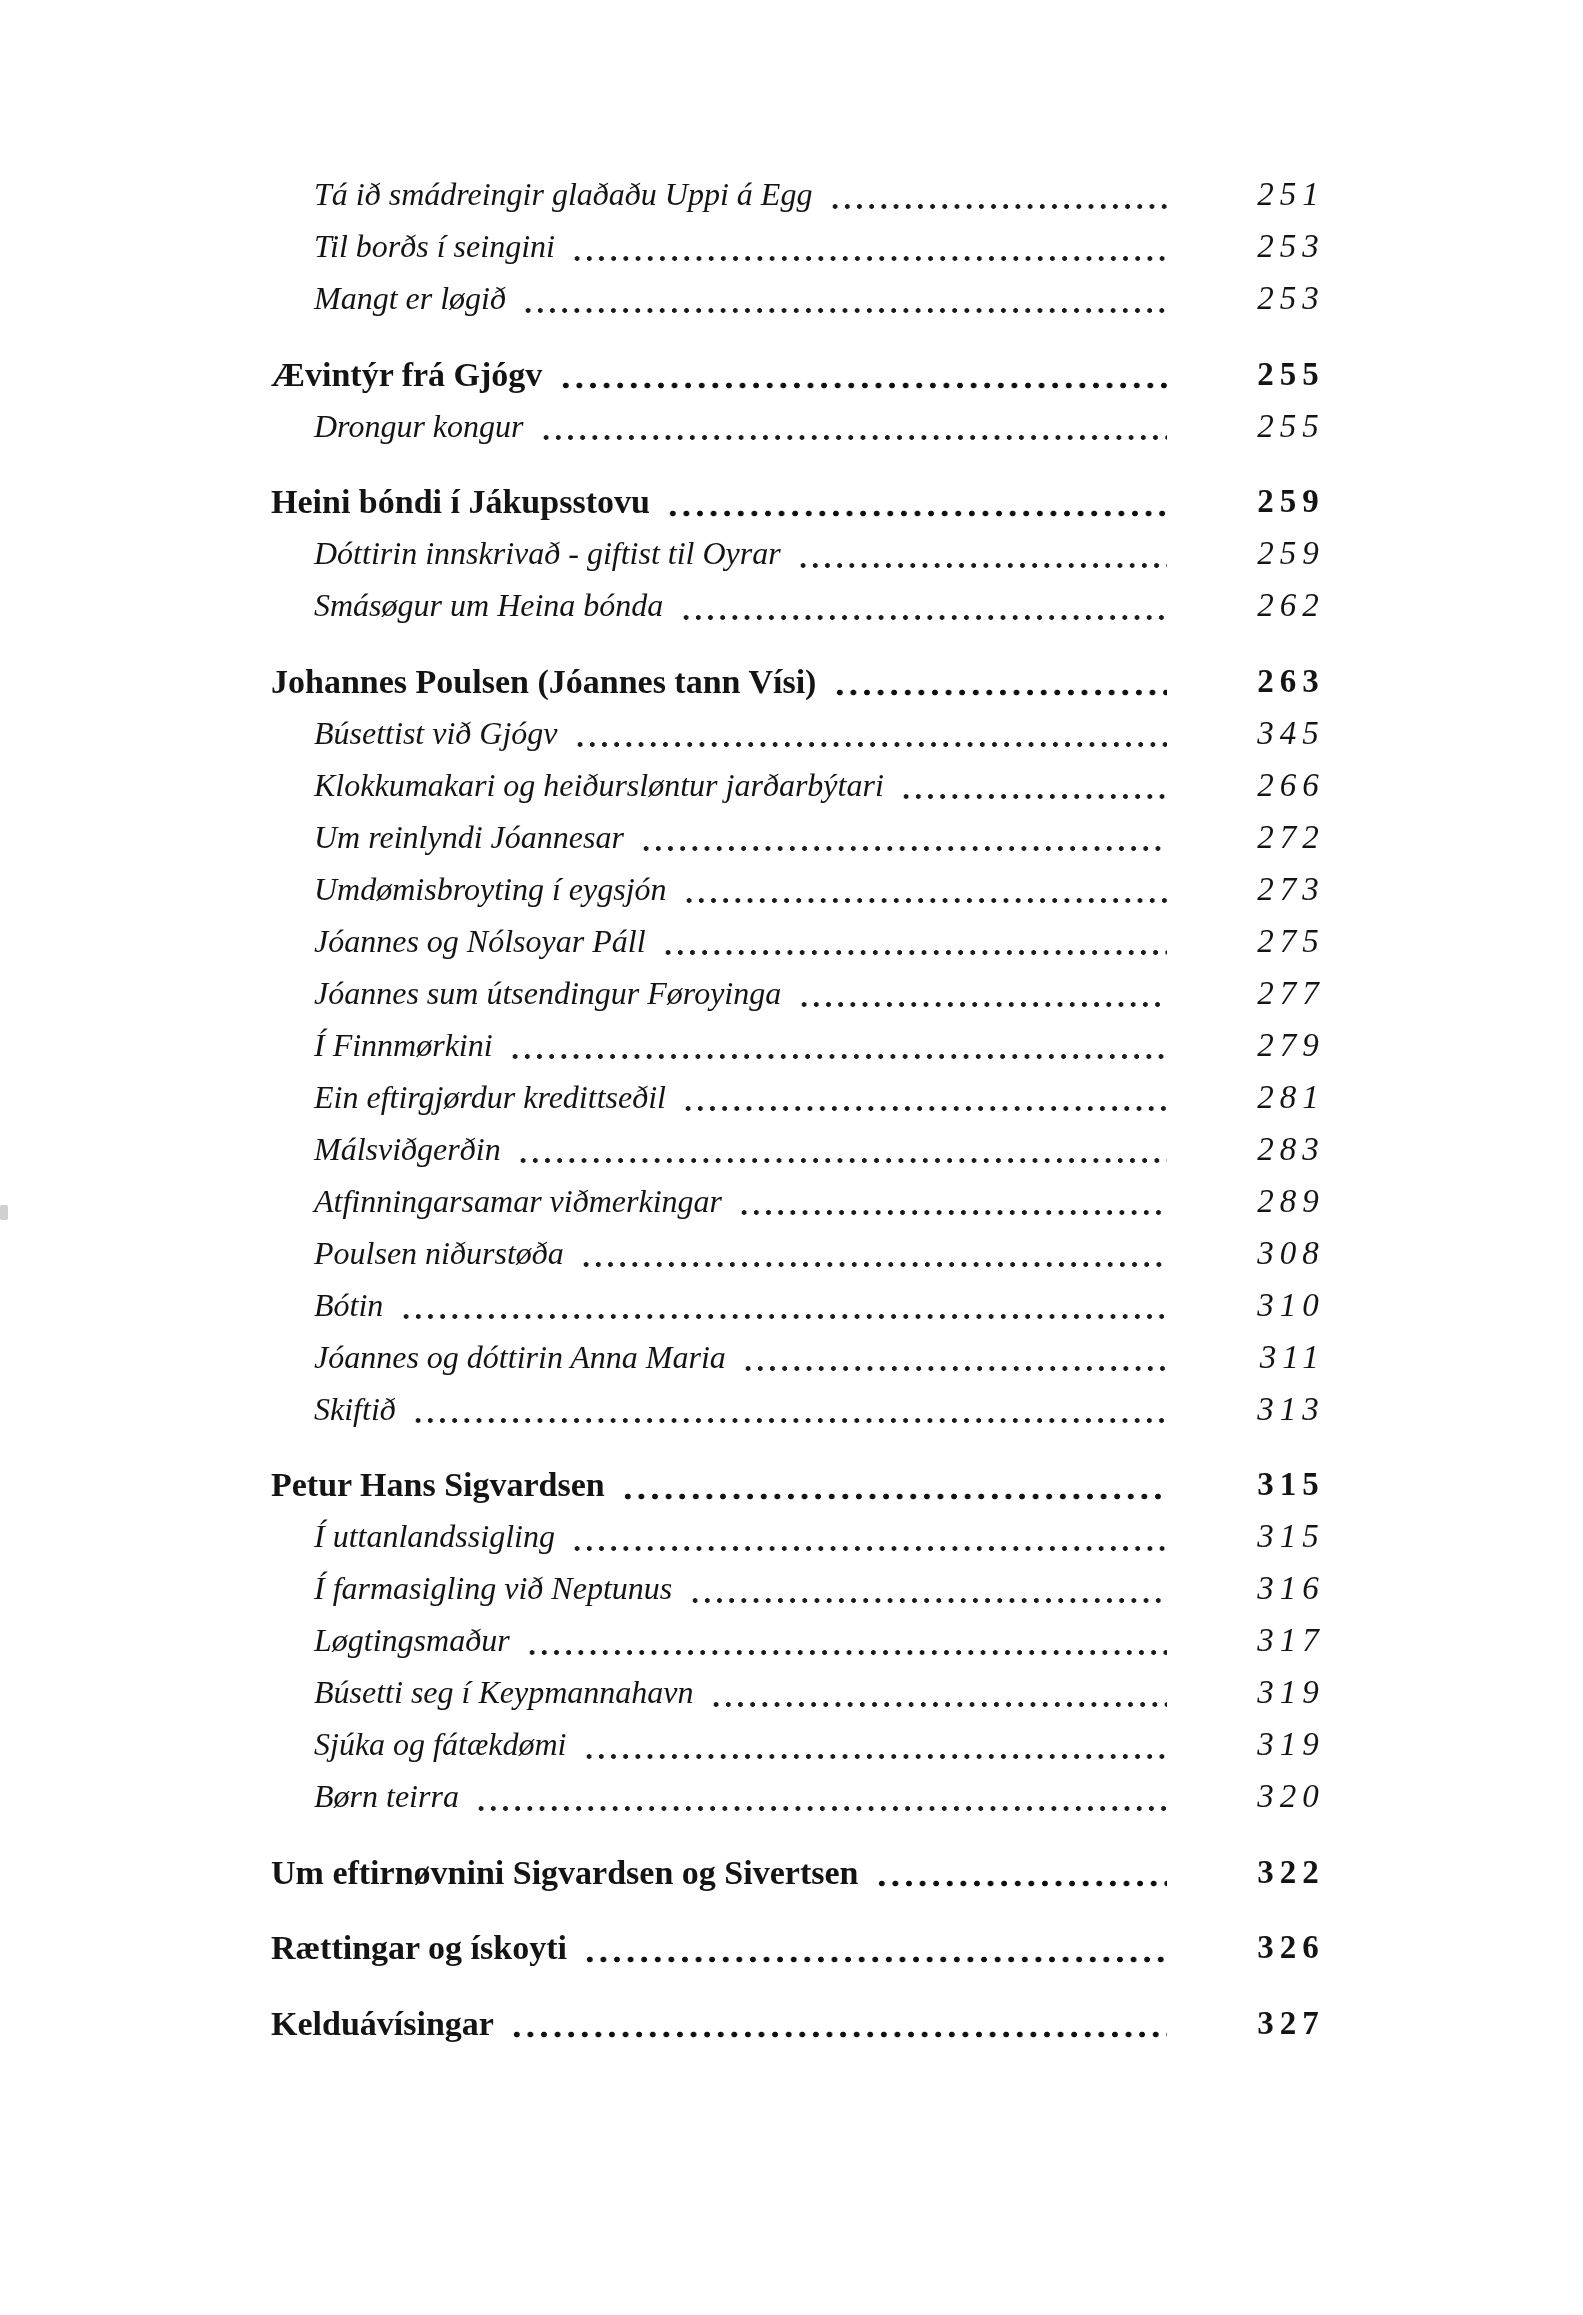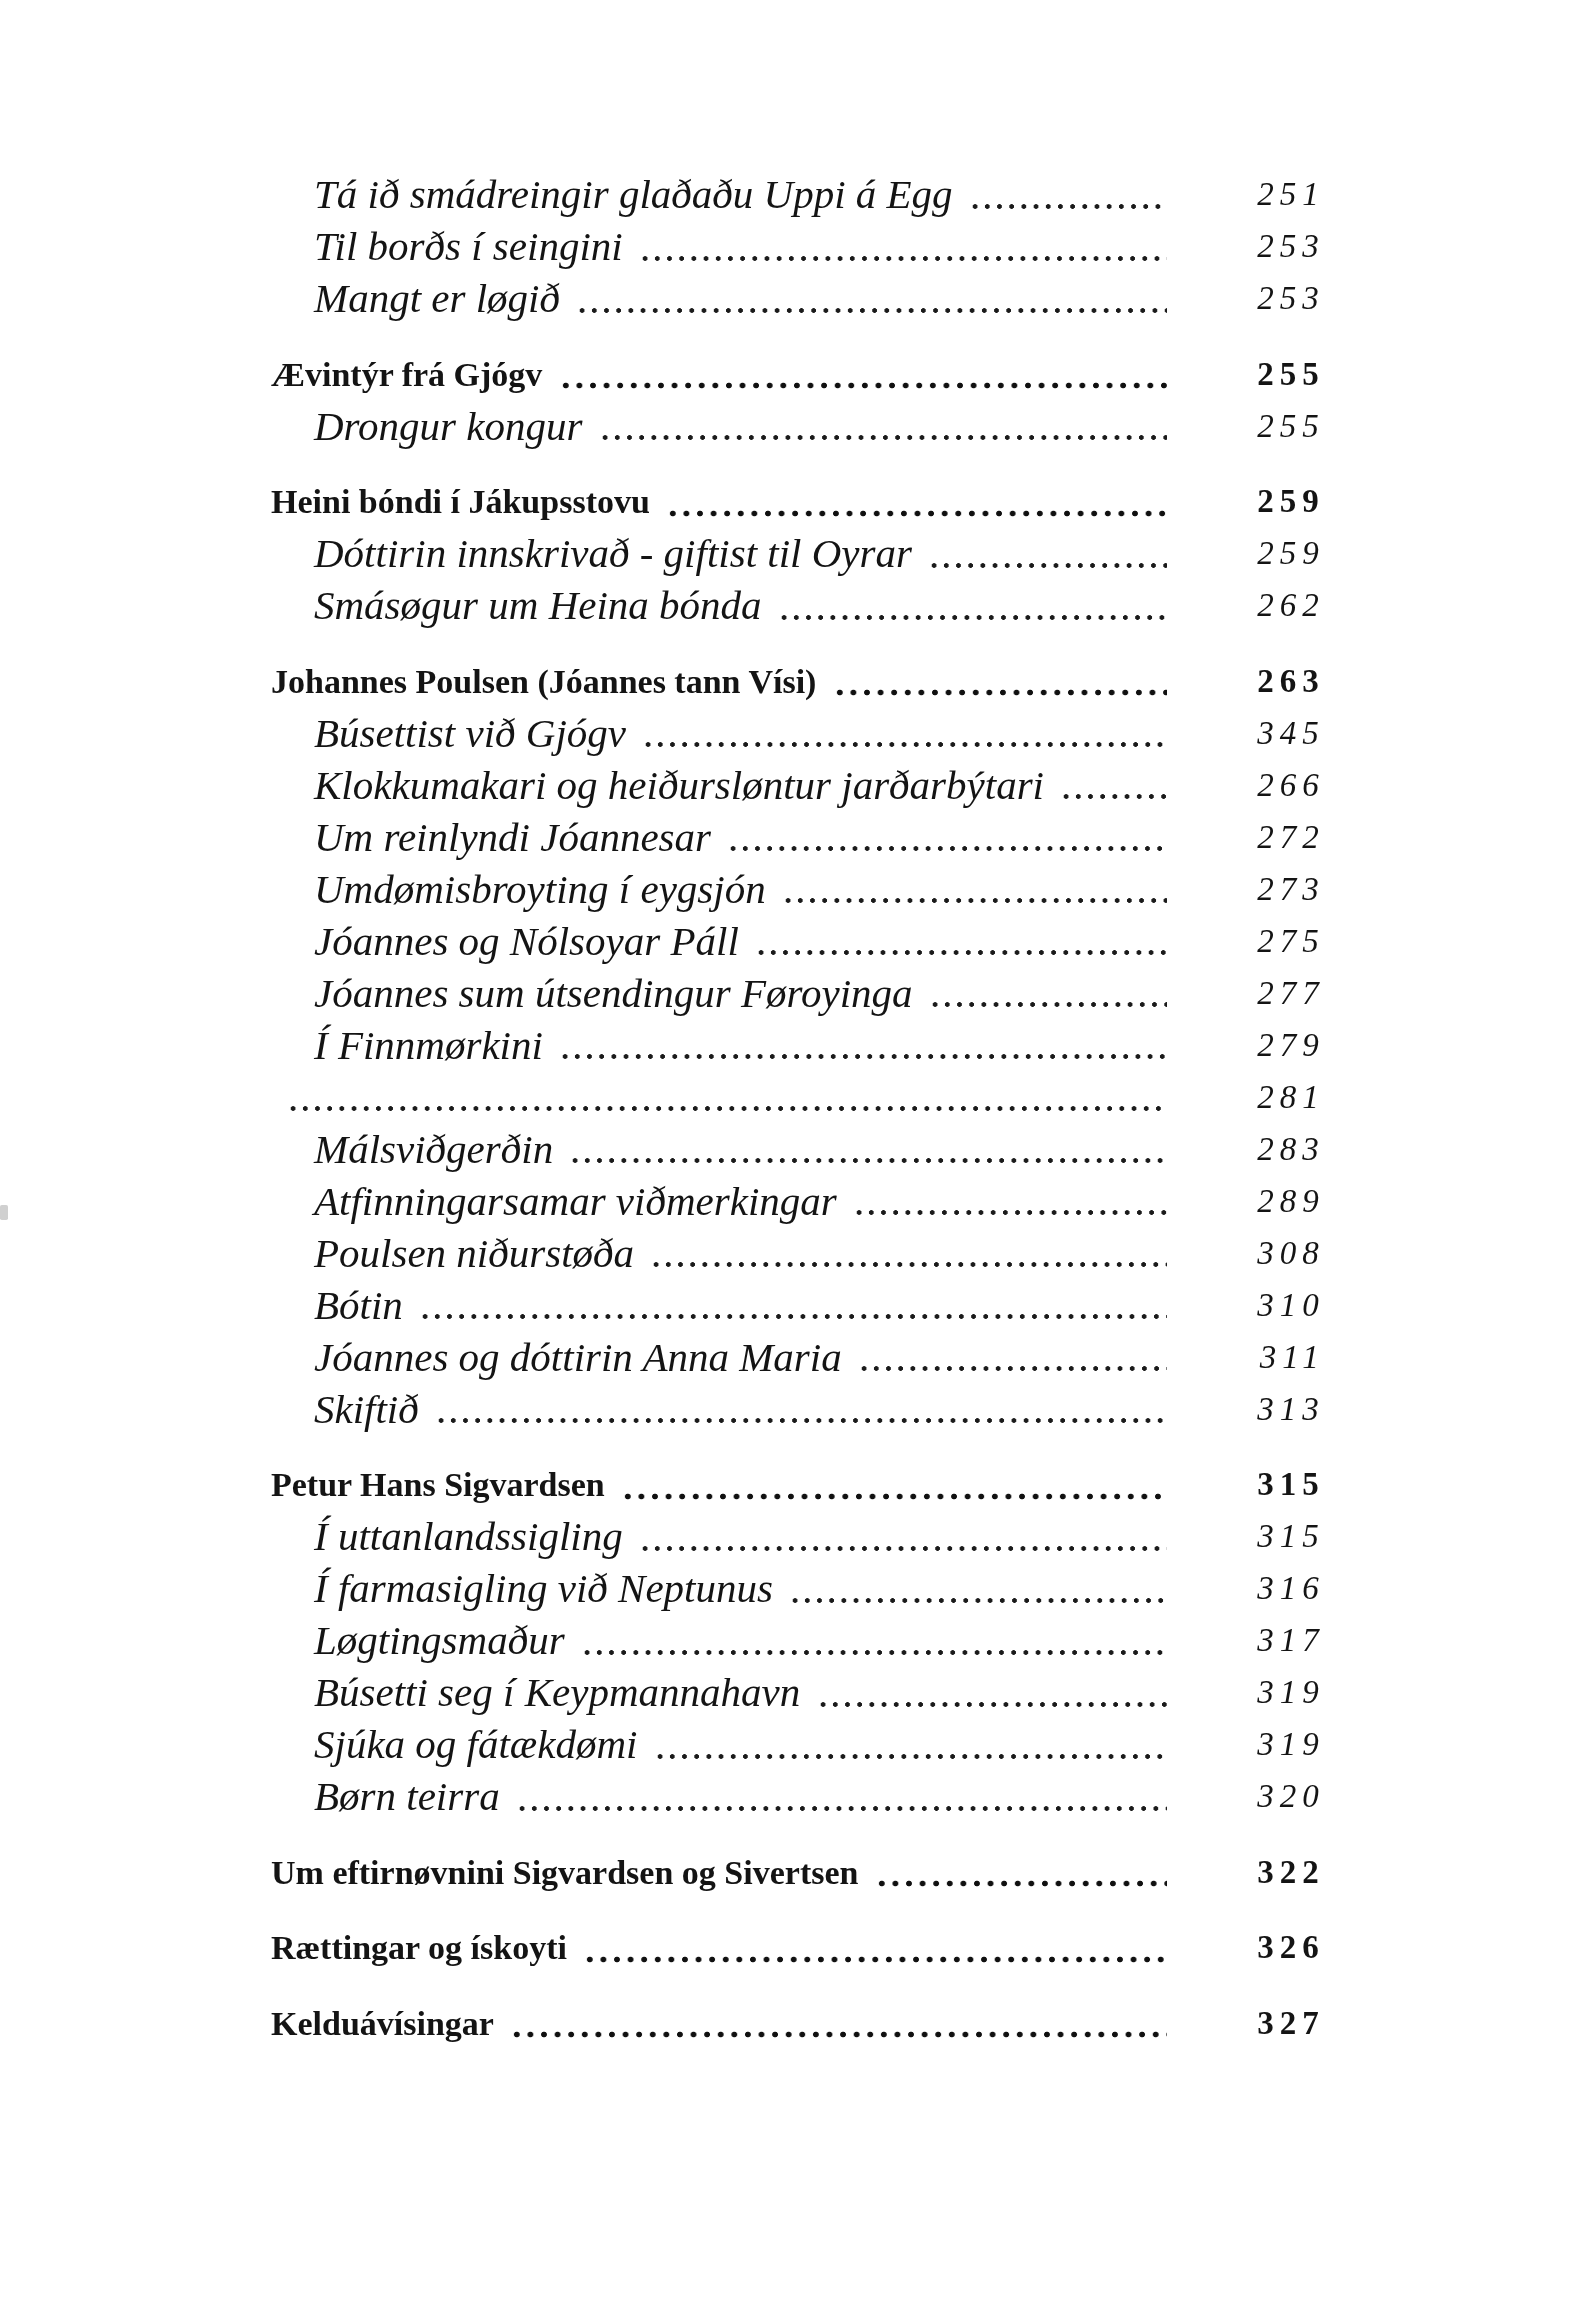--- a/index.html
+++ b/index.html
@@ -24,21 +24,21 @@
   .row {
     display: flex;
     align-items: flex-end;
     height: 52px;
   }
   .row.group-start {
     margin-top: 23.5px;
   }
   .title {
     white-space: nowrap;
-    font-size: 41px;
+    font-size: 32px;
     line-height: 47px;
   }
   .row.sub .title {
     font-style: italic;
     padding-left: 43px;
   }
   .row.header .title {
     font-weight: bold;
     font-size: 34px;
   }
@@ -160,20 +160,21 @@
         <span class="title">Jóannes sum útsendingur Føroyinga</span>
         <span class="leader"></span>
         <span class="page-num">277</span>
       </div>
       <div class="row sub">
         <span class="title">Í Finnmørkini</span>
         <span class="leader"></span>
         <span class="page-num">279</span>
       </div>
       <div class="row sub">
+        <span class="title">Ein eftirgjørdur kredittseðil</span>
         <span class="leader"></span>
         <span class="page-num">281</span>
       </div>
       <div class="row sub">
         <span class="title">Málsviðgerðin</span>
         <span class="leader"></span>
         <span class="page-num">283</span>
       </div>
       <div class="row sub">
         <span class="title">Atfinningarsamar viðmerkingar</span>

